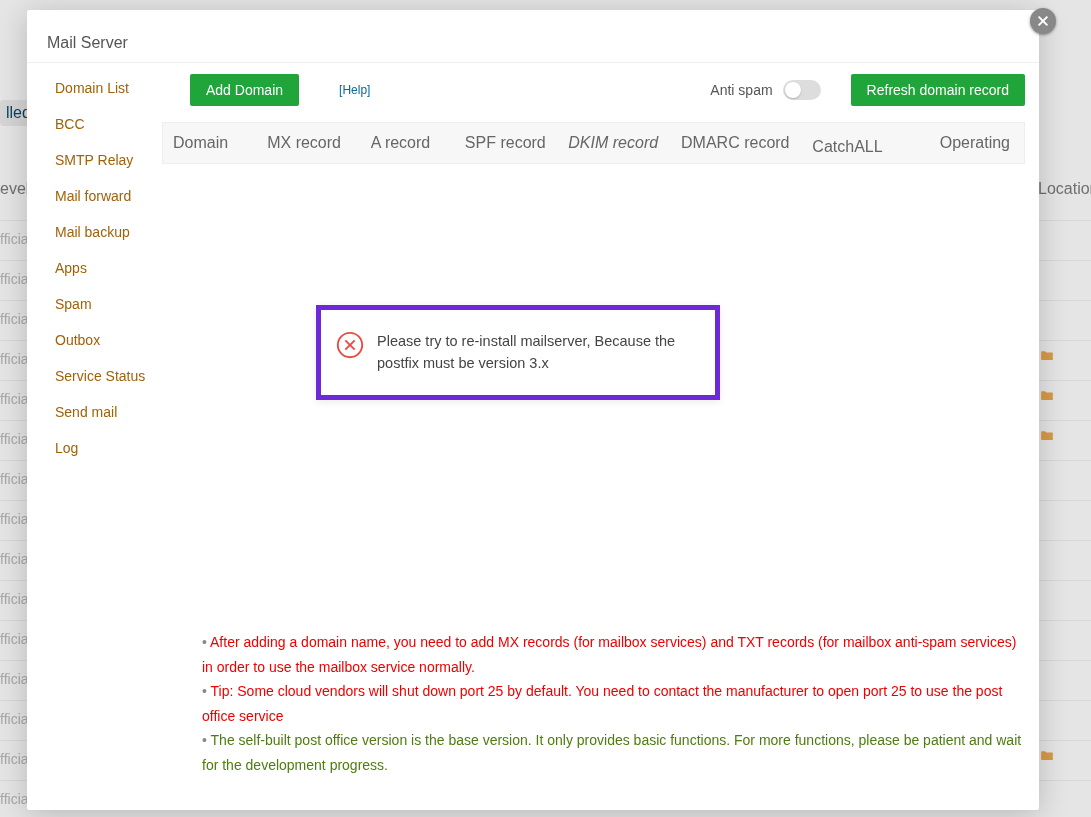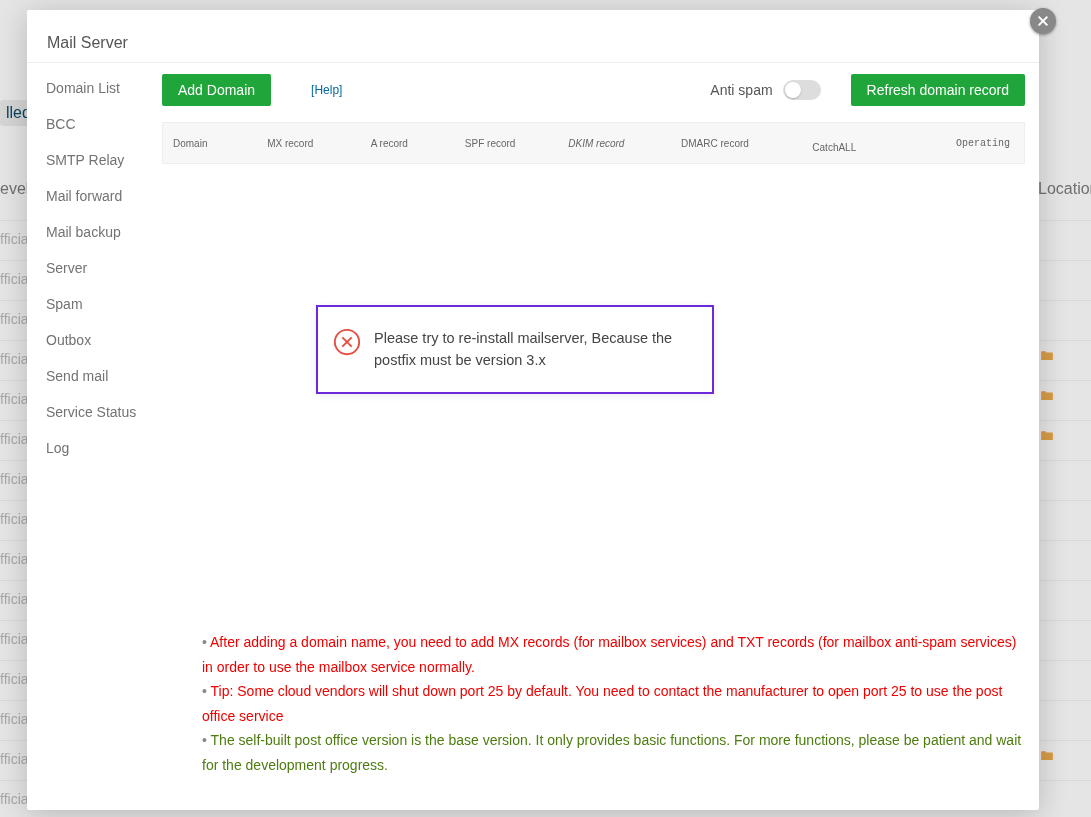--- a/index.html
+++ b/index.html
@@ -131,39 +131,40 @@
   }
 
   .sidebar {
     position: absolute;
     top: 60px;
     left: 0;
     width: 125px;
     bottom: 0;
   }
   .sidebar-item {
-    padding: 10px 12px 10px 19px;
+    padding: 10px 12px 10px 28px;
     font-size: 14px;
-    color: #737373;
+    color: #a16207;
     cursor: pointer;
     white-space: nowrap;
   }
 
   .content {
     position: absolute;
     top: 60px;
     left: 135px;
     right: 14px;
     bottom: 10px;
   }
 
   .toolbar {
     height: 40px;
     display: flex;
     align-items: center;
+    margin-left: 28px;
   }
   .btn {
     height: 32px;
     padding: 0 16px;
     border-radius: 2px;
     font-size: 14px;
     display: inline-flex;
     align-items: center;
     justify-content: center;
     cursor: pointer;
@@ -206,53 +207,53 @@
     box-shadow: 0 1px 2px rgba(0,0,0,0.2);
   }
 
   .table-head {
     margin-top: 12px;
     height: 40px;
     background: #f7f7f7;
     border: 1px solid #eee;
     display: flex;
     align-items: center;
-    font-size: 10px;
+    font-size: 16px;
     color: #666;
   }
   .th { padding: 0 10px; white-space: nowrap; }
   .th.domain   { width: 80px; }
   .th.mx       { width: 90px; }
   .th.a        { width: 80px; }
   .th.spf      { width: 90px; }
   .th.dkim     { width: 100px; font-style: italic; }
   .th.dmarc    { width: 120px; }
   .th.catchall { width: 80px; margin-top: 8px; }
   .th.flex     { flex: 1; }
-  .th.op       { width: 90px; text-align: right; padding-right: 14px; font-family: Liberation Mono, monospace; }
+  .th.op       { width: 90px; text-align: right; padding-right: 14px; }
 
   .notes {
     position: absolute;
     left: 40px;
     right: 0;
     top: 560px;
     font-size: 14px;
     line-height: 1.75;
   }
   .notes .bullet { color: #888; }
   .notes .warn   { color: #ef0000; }
 
   
   .alert {
     position: absolute;
     top: 305px;
     left: 316px;
     width: 362px;
     background: #fff;
-    border: 2px solid #6d28d9;
+    border: 5px solid #6d28d9;
     box-shadow: 0 2px 8px rgba(0,0,0,0.08);
     padding: 20px 18px 20px 14px;
     display: flex;
     align-items: flex-start;
   }
   .alert-icon {
     width: 30px;
     height: 30px;
     flex: 0 0 30px;
     margin-right: 12px;
@@ -393,25 +394,25 @@
 
   <div class="modal-title">Mail Server</div>
   <div class="modal-divider"></div>
 
   <div class="sidebar" id="sidebar">
       <div class="sidebar-item">Domain List</div>
       <div class="sidebar-item">BCC</div>
       <div class="sidebar-item">SMTP Relay</div>
       <div class="sidebar-item">Mail forward</div>
       <div class="sidebar-item">Mail backup</div>
-      <div class="sidebar-item">Server</div>
+      <div class="sidebar-item">Apps</div>
       <div class="sidebar-item">Spam</div>
       <div class="sidebar-item">Outbox</div>
+      <div class="sidebar-item">Service Status</div>
       <div class="sidebar-item">Send mail</div>
-      <div class="sidebar-item">Service Status</div>
       <div class="sidebar-item">Log</div>
     </div>
 
   <div class="content">
 
     <div class="toolbar">
       <button class="btn btn-green">Add Domain</button>
       <span class="help-link">[Help]</span>
       <span class="spacer"></span>
       <span class="anti-spam-label">Anti spam</span>

